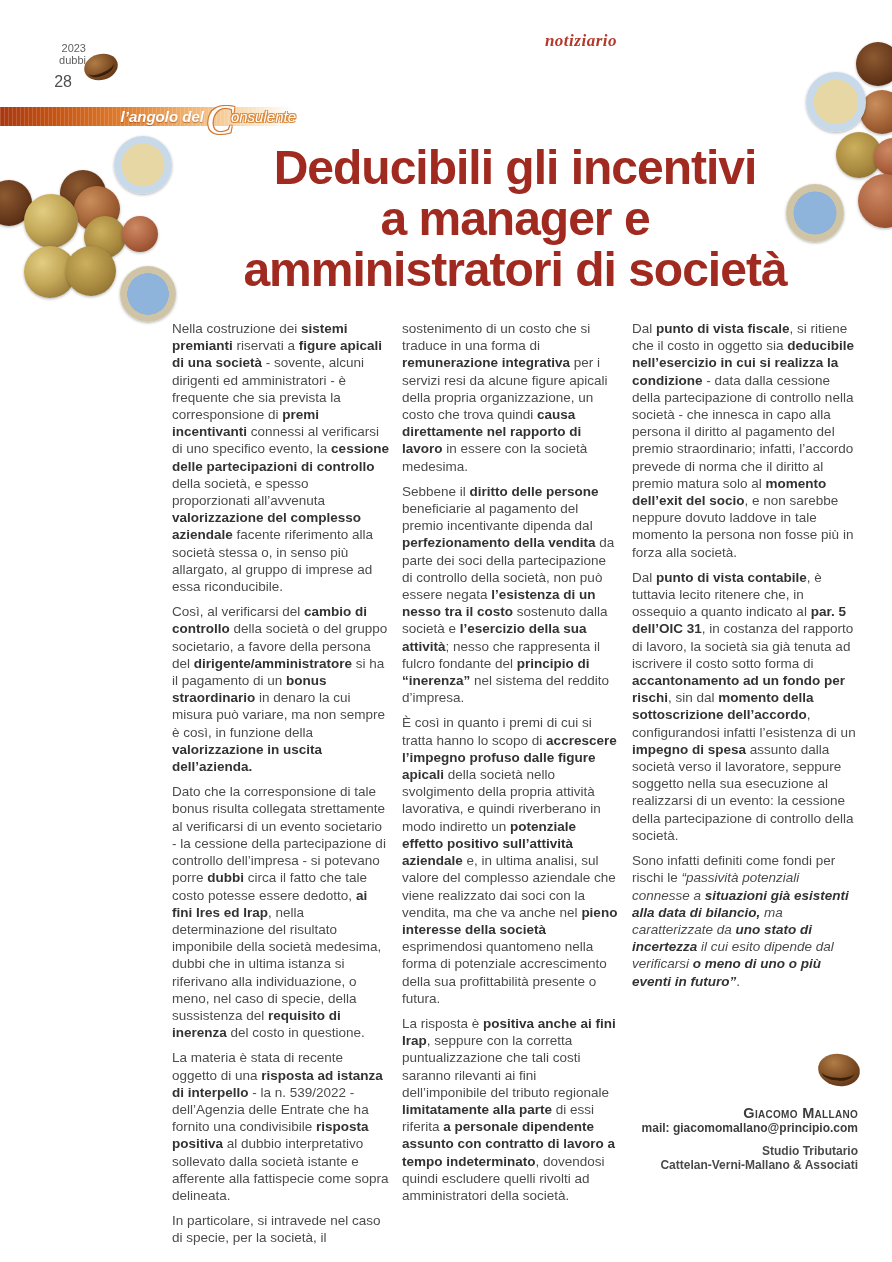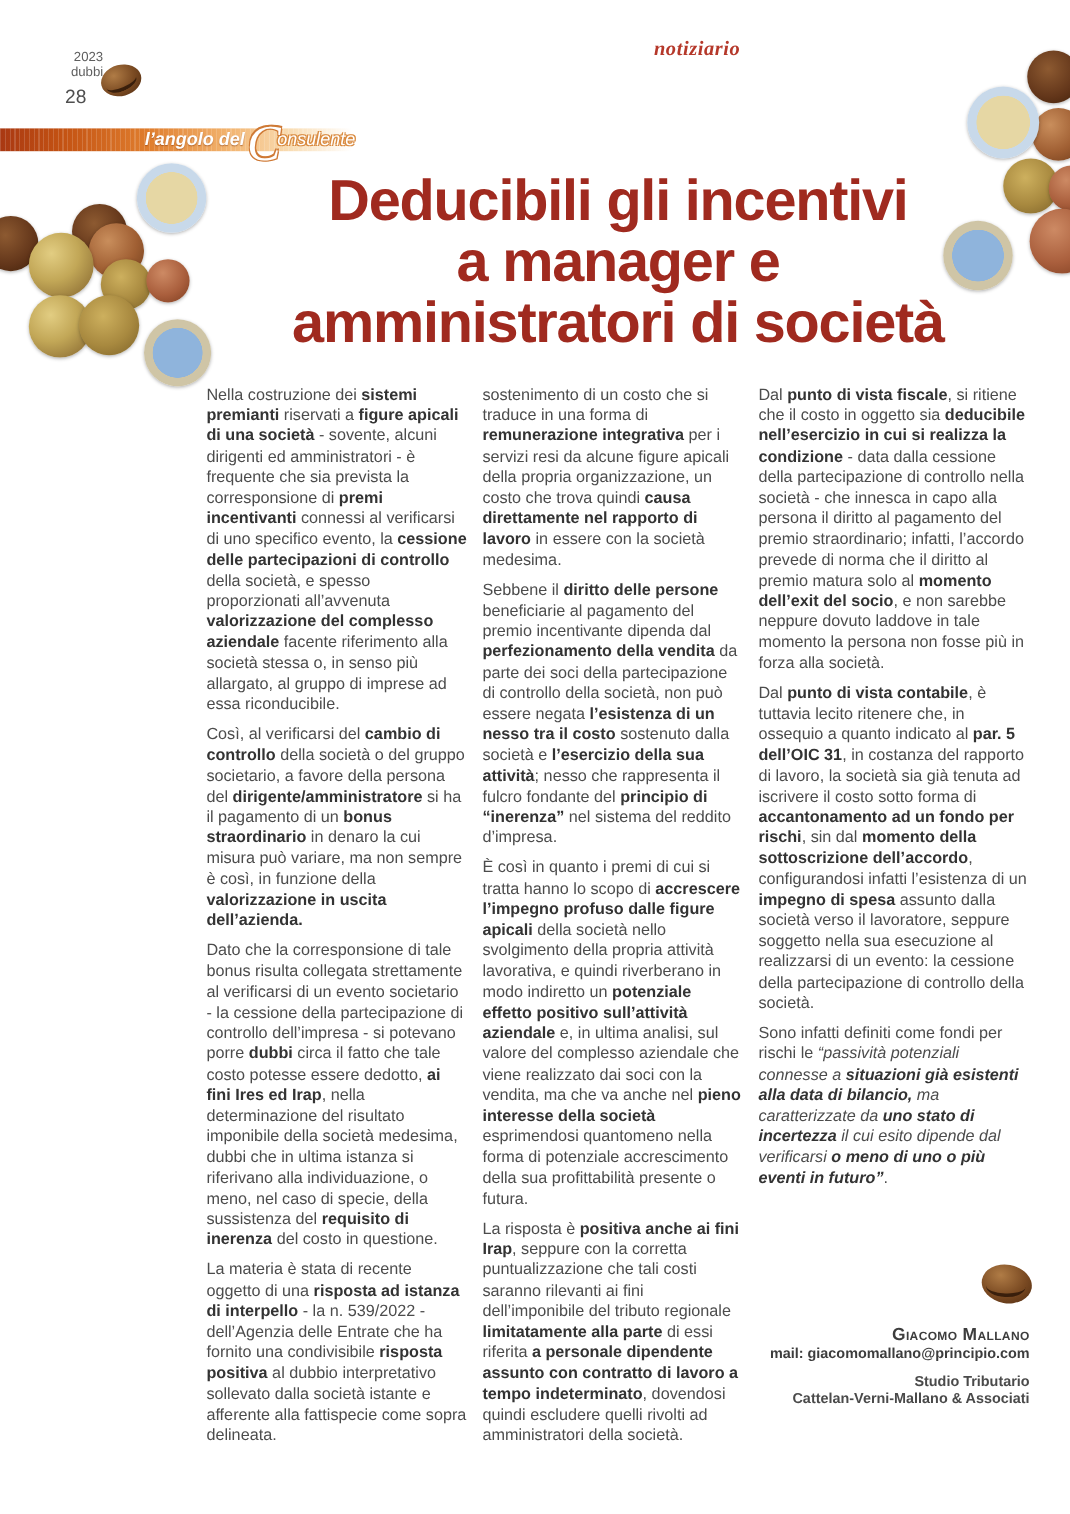--- a/index.html
+++ b/index.html
@@ -111,20 +111,21 @@
   <div>a manager e</div>
   <div>amministratori di società</div>
 </div>
 
 <div class="abs body-grid">
   <div class="col">
       <p><span>Nella costruzione dei </span><span class="b">sistemi premianti</span><span> riservati a </span><span class="b">figure apicali di una società</span><span> - sovente, alcuni dirigenti ed amministratori - è frequente che sia prevista la corresponsione di </span><span class="b">premi incentivanti</span><span> connessi al verificarsi di uno specifico evento, la </span><span class="b">cessione delle partecipazioni di controllo</span><span> della società, e spesso proporzionati all’avvenuta </span><span class="b">valorizzazione del complesso aziendale</span><span> facente riferimento alla società stessa o, in senso più allargato, al gruppo di imprese ad essa riconducibile.</span></p>
       <p><span>Così, al verificarsi del </span><span class="b">cambio di controllo</span><span> della società o del gruppo societario, a favore della persona del </span><span class="b">dirigente/amministratore</span><span> si ha il pagamento di un </span><span class="b">bonus straordinario</span><span> in denaro la cui misura può variare, ma non sempre è così, in funzione della </span><span class="b">valorizzazione in uscita dell’azienda.</span></p>
       <p><span>Dato che la corresponsione di tale bonus risulta collegata strettamente al verificarsi di un evento societario - la cessione della partecipazione di controllo dell’impresa - si potevano porre </span><span class="b">dubbi</span><span> circa il fatto che tale costo potesse essere dedotto, </span><span class="b">ai fini Ires ed Irap</span><span>, nella determinazione del risultato imponibile della società medesima, dubbi che in ultima istanza si riferivano alla individuazione, o meno, nel caso di specie, della sussistenza del </span><span class="b">requisito di inerenza</span><span> del costo in questione.</span></p>
       <p><span>La materia è stata di recente oggetto di una </span><span class="b">risposta ad istanza di interpello</span><span> - la n. 539/2022 - dell’Agenzia delle Entrate che ha fornito una condivisibile </span><span class="b">risposta positiva</span><span> al dubbio interpretativo sollevato dalla società istante e afferente alla fattispecie come sopra delineata.</span></p>
+      <p><span>In particolare, si intravede nel caso di specie, per la società, il</span></p>
     </div>
   <div class="col">
       <p><span>sostenimento di un costo che si traduce in una forma di </span><span class="b">remunerazione integrativa</span><span> per i servizi resi da alcune figure apicali della propria organizzazione, un costo che trova quindi </span><span class="b">causa direttamente nel rapporto di lavoro</span><span> in essere con la società medesima.</span></p>
       <p><span>Sebbene il </span><span class="b">diritto delle persone</span><span> beneficiarie al pagamento del premio incentivante dipenda dal </span><span class="b">perfezionamento della vendita</span><span> da parte dei soci della partecipazione di controllo della società, non può essere negata </span><span class="b">l’esistenza di un nesso tra il costo</span><span> sostenuto dalla società e </span><span class="b">l’esercizio della sua attività</span><span>; nesso che rappresenta il fulcro fondante del </span><span class="b">principio di “inerenza”</span><span> nel sistema del reddito d’impresa.</span></p>
       <p><span>È così in quanto i premi di cui si tratta hanno lo scopo di </span><span class="b">accrescere l’impegno profuso dalle figure apicali</span><span> della società nello svolgimento della propria attività lavorativa, e quindi riverberano in modo indiretto un </span><span class="b">potenziale effetto positivo sull’attività aziendale</span><span> e, in ultima analisi, sul valore del complesso aziendale che viene realizzato dai soci con la vendita, ma che va anche nel </span><span class="b">pieno interesse della società</span><span> esprimendosi quantomeno nella forma di potenziale accrescimento della sua profittabilità presente o futura.</span></p>
       <p><span>La risposta è </span><span class="b">positiva anche ai fini Irap</span><span>, seppure con la corretta puntualizzazione che tali costi saranno rilevanti ai fini dell’imponibile del tributo regionale </span><span class="b">limitatamente alla parte</span><span> di essi riferita </span><span class="b">a personale dipendente assunto con contratto di lavoro a tempo indeterminato</span><span>, dovendosi quindi escludere quelli rivolti ad amministratori della società.</span></p>
     </div>
   <div class="col">
       <p><span>Dal </span><span class="b">punto di vista fiscale</span><span>, si ritiene che il costo in oggetto sia </span><span class="b">deducibile nell’esercizio in cui si realizza la condizione</span><span> - data dalla cessione della partecipazione di controllo nella società - che innesca in capo alla persona il diritto al pagamento del premio straordinario; infatti, l’accordo prevede di norma che il diritto al premio matura solo al </span><span class="b">momento dell’exit del socio</span><span>, e non sarebbe neppure dovuto laddove in tale momento la persona non fosse più in forza alla società.</span></p>
       <p><span>Dal </span><span class="b">punto di vista contabile</span><span>, è tuttavia lecito ritenere che, in ossequio a quanto indicato al </span><span class="b">par. 5 dell’OIC 31</span><span>, in costanza del rapporto di lavoro, la società sia già tenuta ad iscrivere il costo sotto forma di </span><span class="b">accantonamento ad un fondo per rischi</span><span>, sin dal </span><span class="b">momento della sottoscrizione dell’accordo</span><span>, configurandosi infatti l’esistenza di un </span><span class="b">impegno di spesa</span><span> assunto dalla società verso il lavoratore, seppure soggetto nella sua esecuzione al realizzarsi di un evento: la cessione della partecipazione di controllo della società.</span></p>

